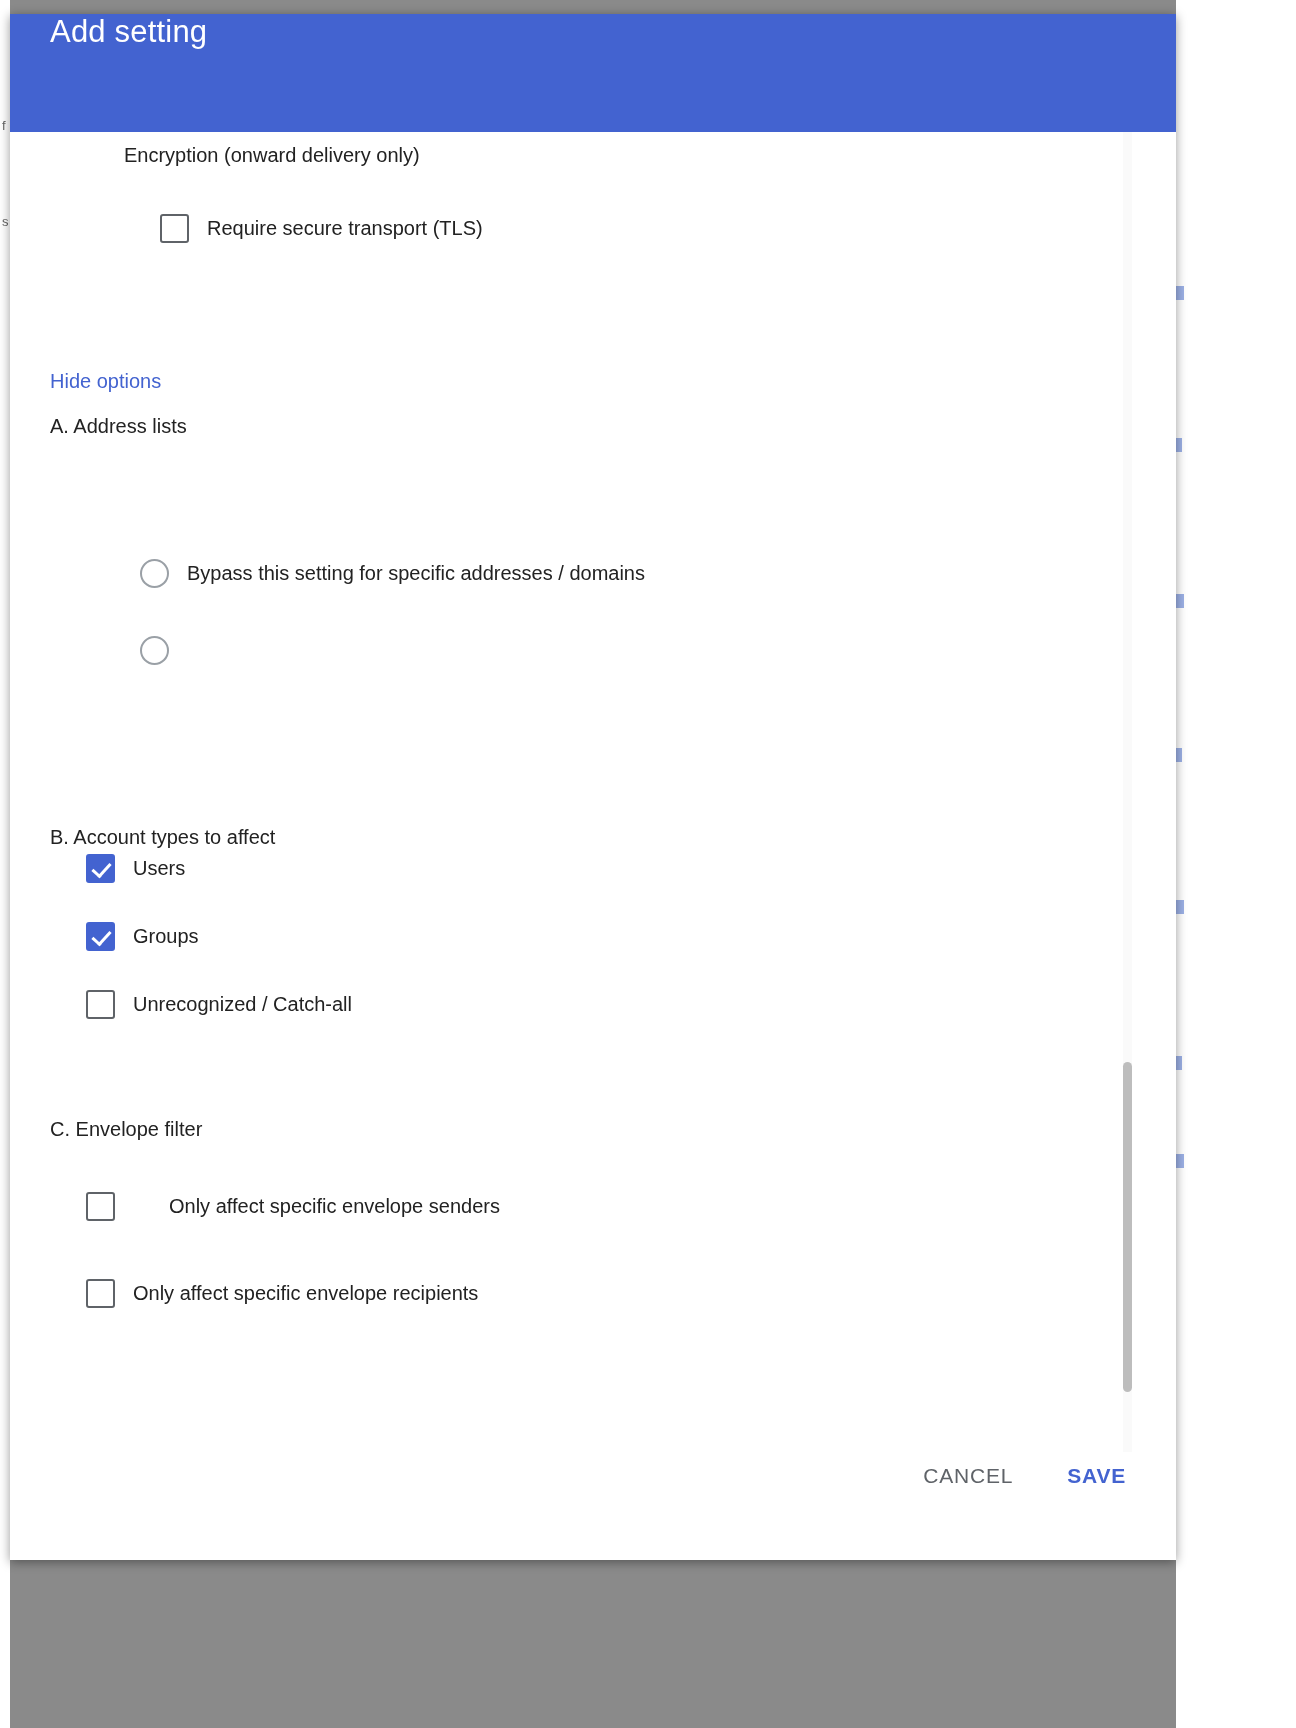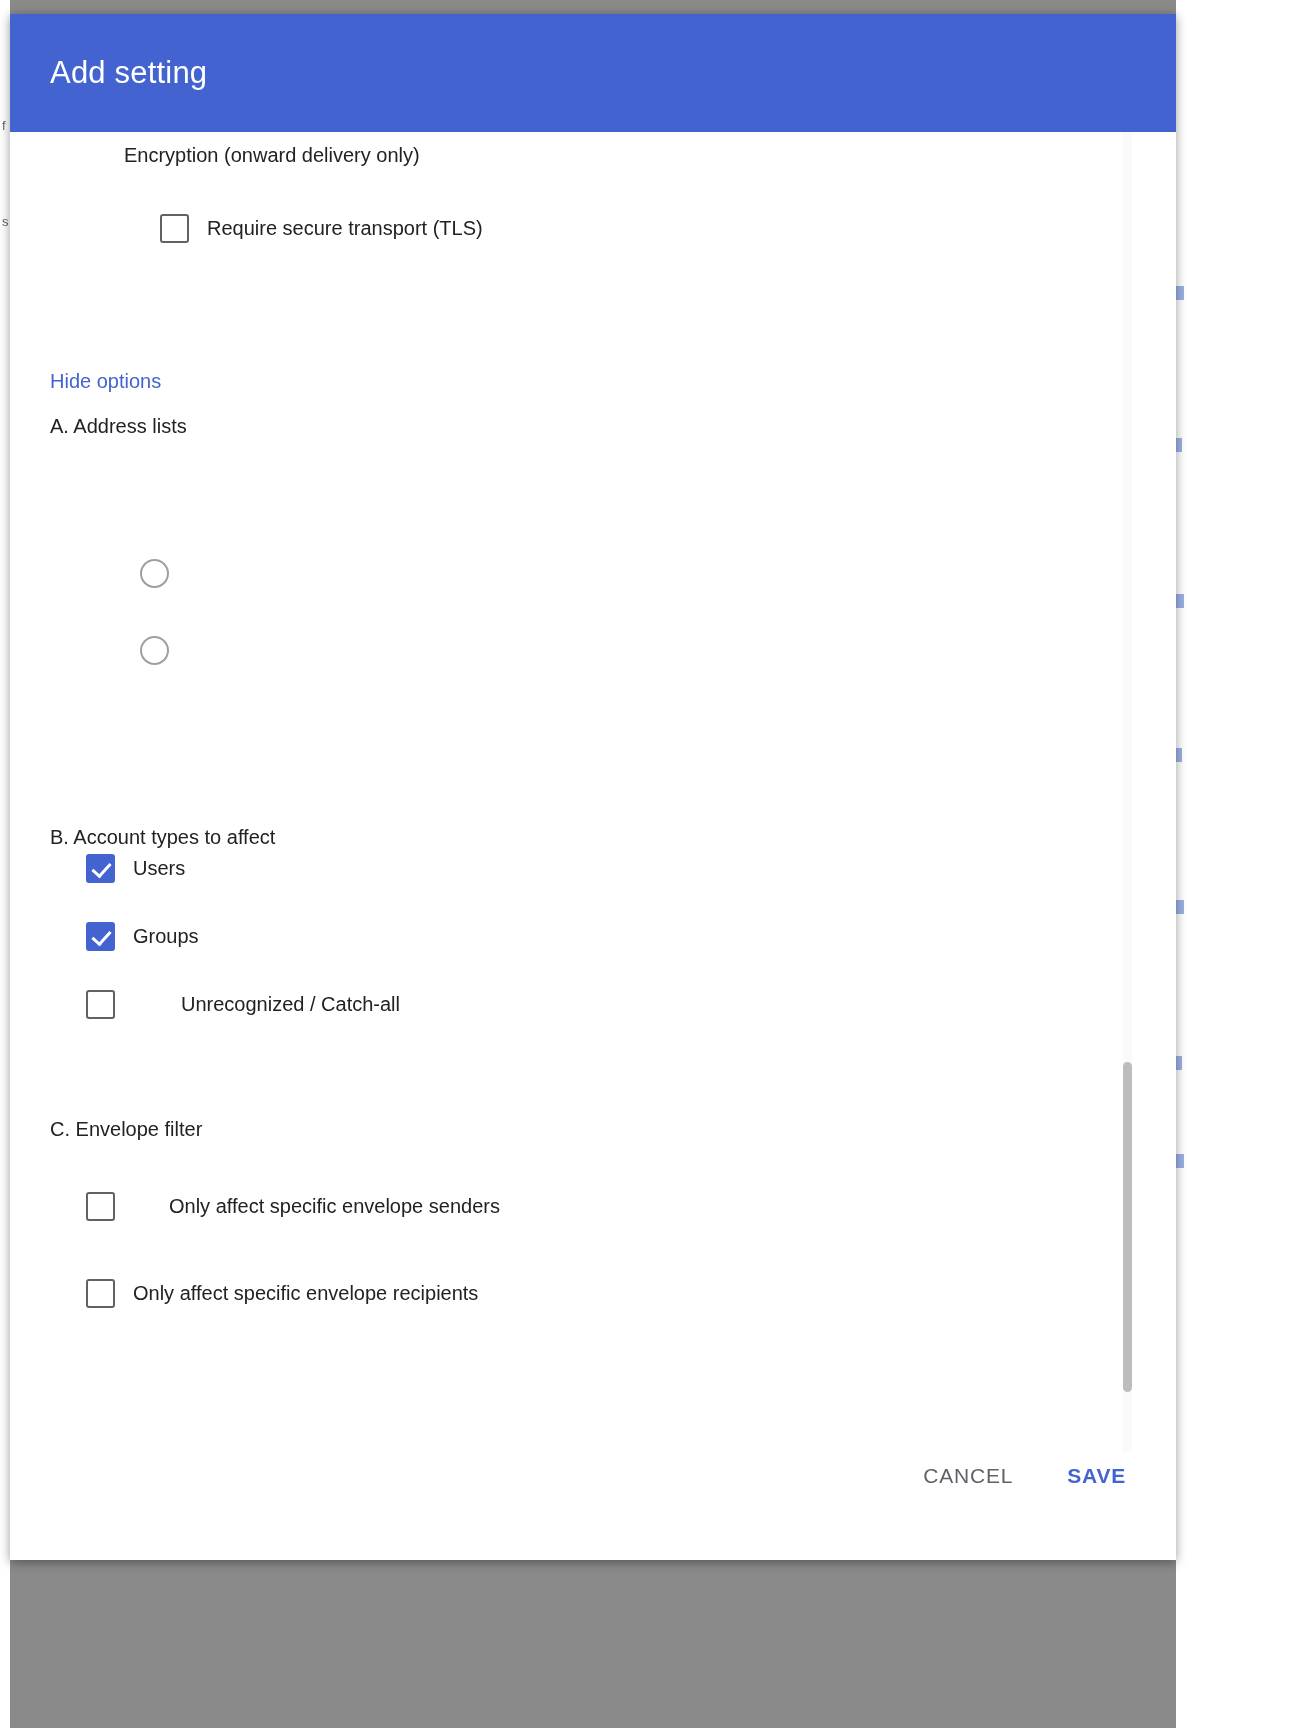--- a/index.html
+++ b/index.html
@@ -52,21 +52,21 @@
     box-shadow: 0 2px 10px rgba(0,0,0,.4);
     display: flex;
     flex-direction: column;
     overflow: hidden;
   }
   .dialog-header {
     height: 118px;
     background: #4363d0;
     color: #ffffff;
     display: flex;
-    align-items: center;
+    align-items: flex-start;
     padding: 0 40px;
     flex: 0 0 auto;
   }
   .dialog-title {
     font-size: 31px;
     letter-spacing: .2px;
   }
   .dialog-body {
     position: relative;
     flex: 1 1 auto;
@@ -150,21 +150,21 @@
     cursor: pointer;
   }
   .group-a-label { position: absolute; left: 0; top: 283px; }
   .row-a1 { position: absolute; left: 36px; top: 355px; }
   .row-a2 { position: absolute; left: 90px; top: 427px; }
   .row-a3 { position: absolute; left: 90px; top: 504px; }
 
   .group-b-label { position: absolute; left: 0; top: 648px; margin-top: 46px; }
   .row-b1 { position: absolute; left: 36px; top: 722px; }
   .row-b2 { position: absolute; left: 36px; top: 790px; }
-  .row-b3 { position: absolute; left: 36px; top: 858px; gap: 48px; }
+  .row-b3 { position: absolute; left: 36px; top: 858px; }
 
   .group-c-label { position: absolute; left: 0; top: 986px; }
   .row-c1 { position: absolute; left: 36px; top: 1060px; gap: 36px; }
   .row-c2 { position: absolute; left: 36px; top: 1147px; }
 
   .scrollbar-track {
     position: absolute;
     right: 4px;
     top: 0;
     width: 9px;
@@ -237,20 +237,21 @@
           <span class="opt-label">Require secure transport (TLS)</span>
         </div>
 
         <div class="hide-options">Hide options</div>
 
         <div class="section-label group-a-label">A. Address lists</div>
 
 
         <div class="row row-a2">
           <span class="radio"></span>
+          <span class="opt-label">Bypass this setting for specific addresses / domains</span>
         </div>
 
         <div class="row row-a3">
           <span class="radio"></span>
         </div>
 
         <div class="section-label group-b-label">B. Account types to affect</div>
 
         <div class="row row-b1">
           <span class="checkbox checked"></span>

